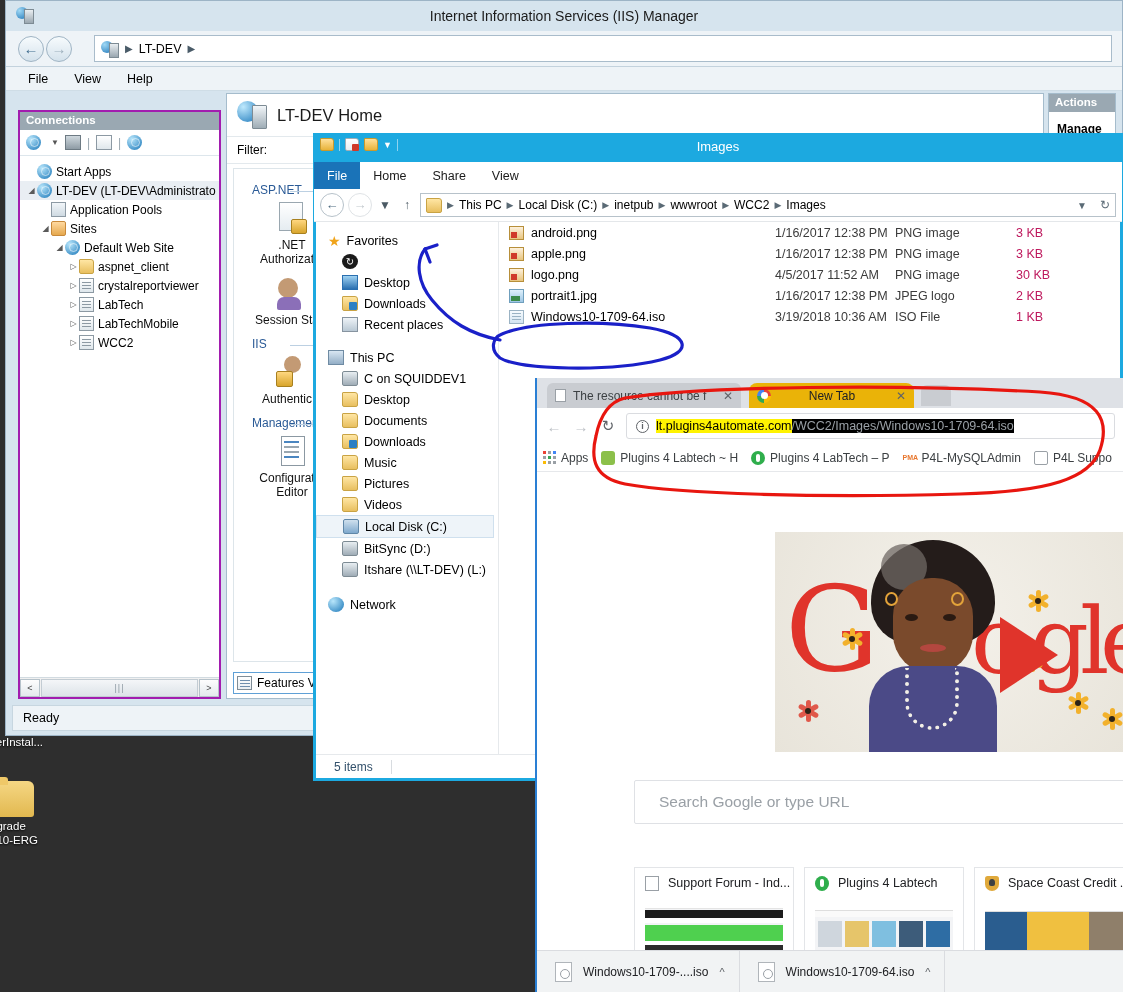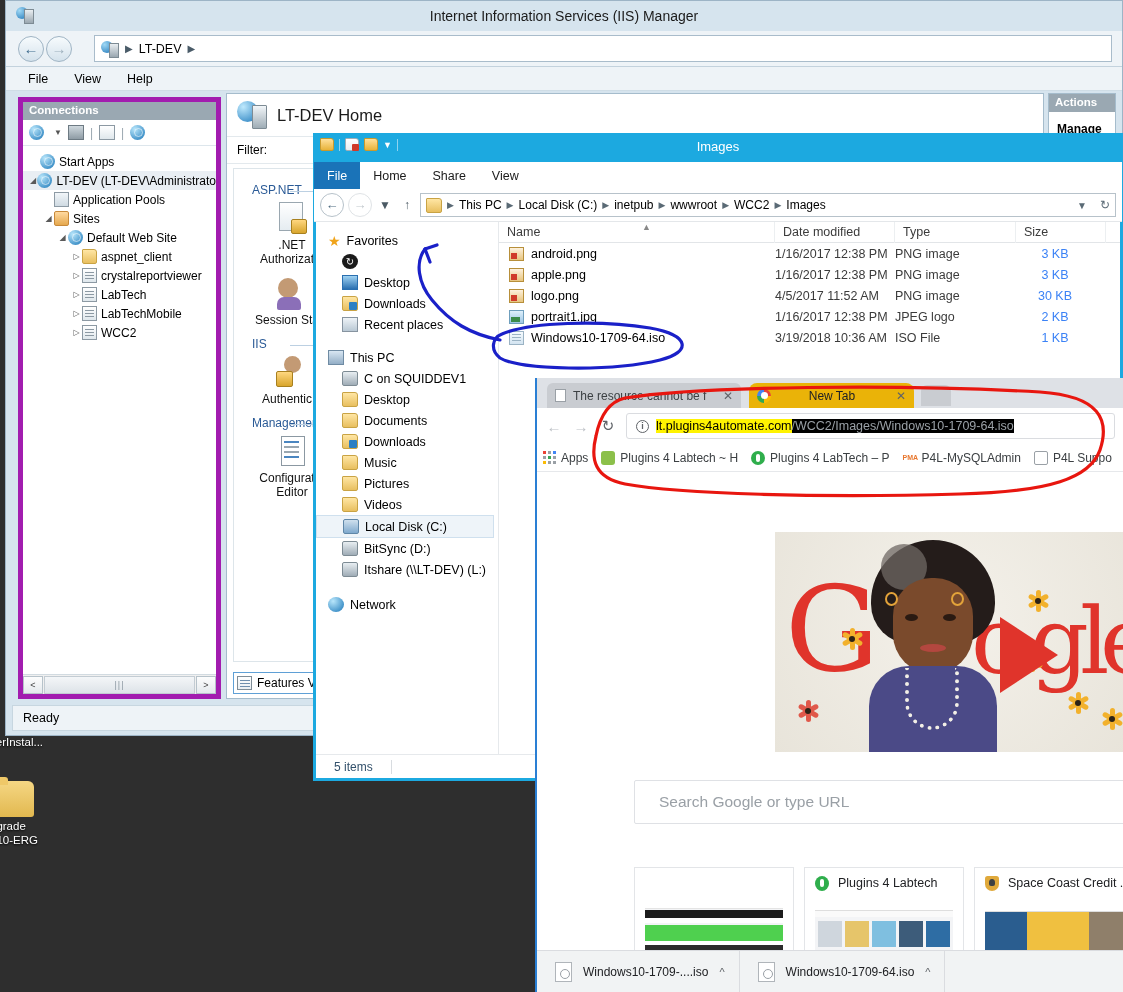--- a/index.html
+++ b/index.html
@@ -39,21 +39,21 @@
   #iis-back { left:12px; }
   #iis-fwd  { left:40px; color:#9db0bd; }
   #iis-crumbbox { position:absolute; left:88px; right:10px; top:4px; height:27px;
      background:#fff; border:1px solid #a9bccb; display:flex; align-items:center; padding:0 6px; gap:6px; font-size:12.5px;}
   .crumb-sep { color:#4a5b68; font-size:10px; }
 
   #iis-menubar { height:24px; background:#eef3f7; display:flex; align-items:center; padding-left:22px; gap:26px; font-size:12.5px; border-bottom:1px solid #cfdde6;}
   #iis-body { position:absolute; left:6px; top:92px; right:6px; bottom:36px; }
 
   
-  #conn-pane { position:absolute; left:6px; top:4px; width:203px; bottom:0; background:#fff; border:5px solid #a21caf; }
+  #conn-pane { position:absolute; left:6px; top:17px; width:203px; bottom:0; background:#fff; border:2px solid #a21caf; }
   #conn-header { height:18px; background:#9aa8b2; color:#fff; font-weight:bold; font-size:11.5px; padding:2px 0 0 6px; }
   #conn-toolbar { height:26px; border-bottom:1px solid #dde6ec; display:flex; align-items:center; gap:6px; padding-left:6px; }
   #conn-tree { position:absolute; top:46px; left:0; right:0; bottom:22px; overflow:hidden; padding-top:4px; }
   .tree-row { display:flex; align-items:center; height:19px; font-size:12px; white-space:nowrap; }
   .tw { width:11px; text-align:center; color:#5a5a5a; font-size:8px; }
   .tree-ico { width:15px; height:15px; margin-right:4px; flex:none; position:relative; }
   .ic-globe { border-radius:50%; background:radial-gradient(circle at 32% 28%,#b8e6fb,#1976b8); }
   .ic-globe:after{content:"";position:absolute;left:4px;top:3px;right:2px;bottom:3px;border:1px solid rgba(255,255,255,.55);border-radius:50%;}
   .ic-page { background:linear-gradient(#fff,#dfe7ec); border:1px solid #8c99a3; }
   .ic-page:after{content:"";position:absolute;left:2px;top:3px;width:9px;height:1px;box-shadow:0 3px 0 #8c99a3,0 6px 0 #8c99a3;background:#8c99a3;}
@@ -144,21 +144,21 @@
   .fr-name { display:flex; align-items:center; gap:7px; padding-left:10px; }
   .fico { width:15px; height:14px; flex:none; position:relative; }
   .fi-png { background:linear-gradient(#fdf1dd,#e7c57f); border:1px solid #b78f3a; }
   .fi-png:after{content:"";position:absolute;left:1px;bottom:1px;width:6px;height:6px;background:#d03a2a;}
   .fi-jpg { background:linear-gradient(#dff0fb,#9dc6e4); border:1px solid #6f9fbd; }
   .fi-jpg:after{content:"";position:absolute;left:1px;bottom:1px;width:9px;height:5px;background:#3c8b4a;}
   .fi-iso { background:linear-gradient(#f7fbfe,#d3e4f1); border:1px solid #9bb3c4; }
   .fi-iso:after{content:"";position:absolute;left:2px;top:2px;width:9px;height:1px;background:#9bb3c4;box-shadow:0 3px 0 #9bb3c4,0 6px 0 #9bb3c4;}
   .fr-date { color:#3b3b3b; }
   .fr-type { color:#3b3b3b; }
-  .fr-size { color:#3b82f6; text-align:center; padding-right:12px; }
+  .fr-size { color:#be185d; text-align:left; padding-right:12px; }
 
   #ex-status { position:absolute; left:2px; right:2px; bottom:2px; height:24px; background:#fff; border-top:1px solid #e6e9ec; display:flex; align-items:center; padding-left:18px; font-size:12px; color:#33516b; }
 
   
   #chrome { left:535px; top:378px; width:588px; height:614px; background:#dee1e6; border-left:2px solid #2a7fd4; }
   #ch-tabstrip { height:30px; position:relative; }
   .ch-tab { position:absolute; top:5px; height:25px; display:flex; align-items:center; gap:7px; padding:0 8px; font-size:12px; }
   .ch-tab.inactive { background:#c9ccd1; border-radius:6px 6px 0 0; color:#3c4043; }
   .ch-tab.active { background:#eab308; border-radius:8px 8px 0 0; color:#202124;text-align:center; }
   .ch-newtabbtn { position:absolute; top:7px; width:30px; height:21px; background:#c9ccd1; border-radius:6px 6px 0 0; }
@@ -491,27 +491,20 @@
         <div class="side-row indent">
           <span class="sico si-drive"></span>
           <span>Itshare (\\LT-DEV) (L:)</span>
         </div>
         <div class="side-row" style="margin-top: 14px;">
           <span class="sico si-net"></span>
           <span>Network</span>
         </div>
       </div>
     <div id="ex-files">
-      <div id="ex-colhead">
-        <div class="colh" style="width:276px">Name</div>
-        <div class="colh" style="width:120px">Date modified</div>
-        <div class="colh" style="width:121px">Type</div>
-        <div class="colh" style="width:90px">Size</div>
-        <div id="sortarrow">▲</div>
-      </div>
       <div id="ex-rows">
           <div class="file-row">
             <div class="fr-name" style="width: 276px;">
               <span class="fico fi-png"></span>
               <span>android.png</span>
             </div>
             <div class="fr-date" style="width: 120px;">1/16/2017 12:38 PM</div>
             <div class="fr-type" style="width: 121px;">PNG image</div>
             <div class="fr-size" style="width: 90px;">3 KB</div>
           </div>
@@ -695,20 +688,24 @@
         <span class="earring r"></span>
         <div class="body"></div>
         <div class="pearls"></div>
       </div>
       <div id="play"></div>
     </div>
 
     <div id="ch-searchbox">Search Google or type URL</div>
 
     <div class="ntp-tile" style="left:97px">
+      <div class="t">
+          <span class="tico doc"></span>
+          <span>Support Forum - Ind...</span>
+        </div>
       <div class="ntp-thumb">
         <div style="height:9px;background:#fff;border-bottom:1px solid #e4e4e4"></div>
         <div style="height:8px;background:#1c1c1c;margin-top:1px"></div>
         <div style="height:5px;background:#fff"></div>
         <div style="height:16px;background:#4fd04f;margin-top:2px"></div>
         <div style="height:4px;background:#fff"></div>
         <div style="height:7px;background:#2b2b2b"></div>
       </div>
     </div>
     <div class="ntp-tile" style="left:267px">

